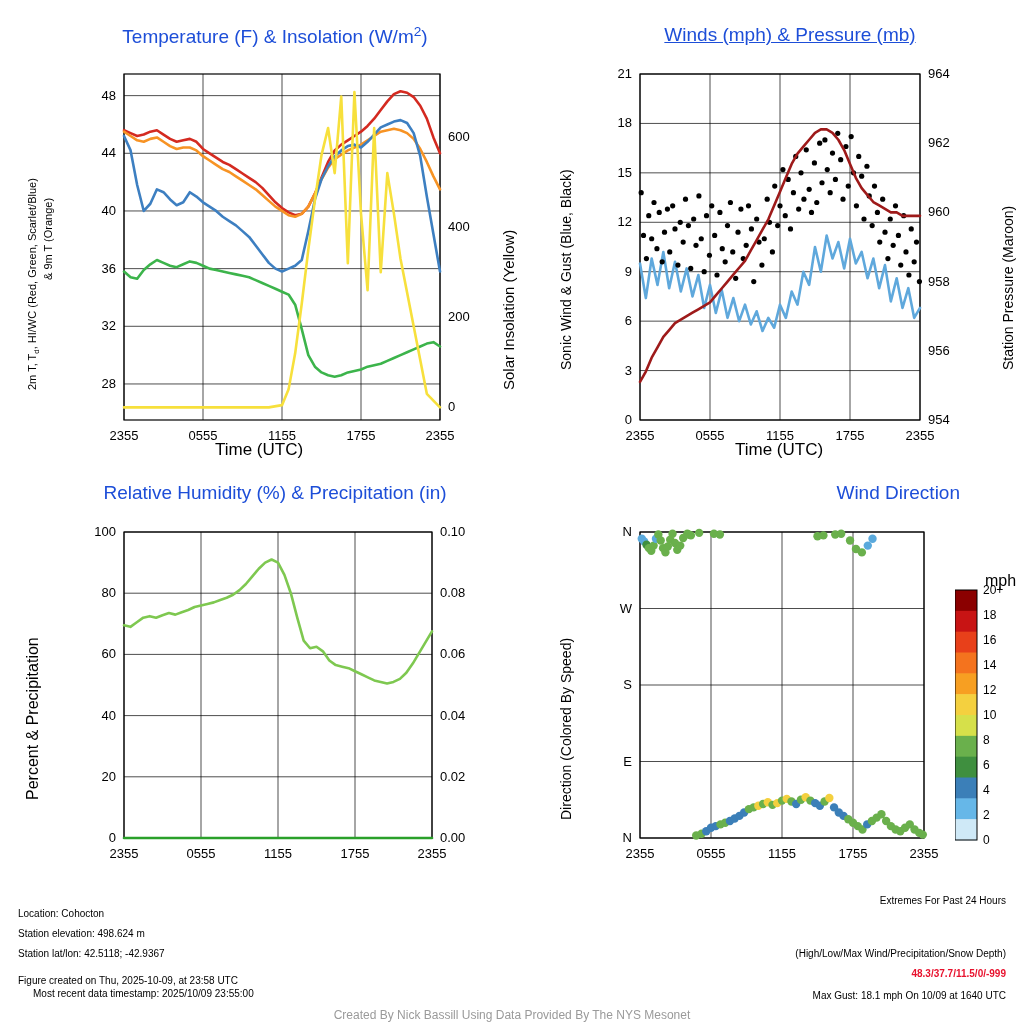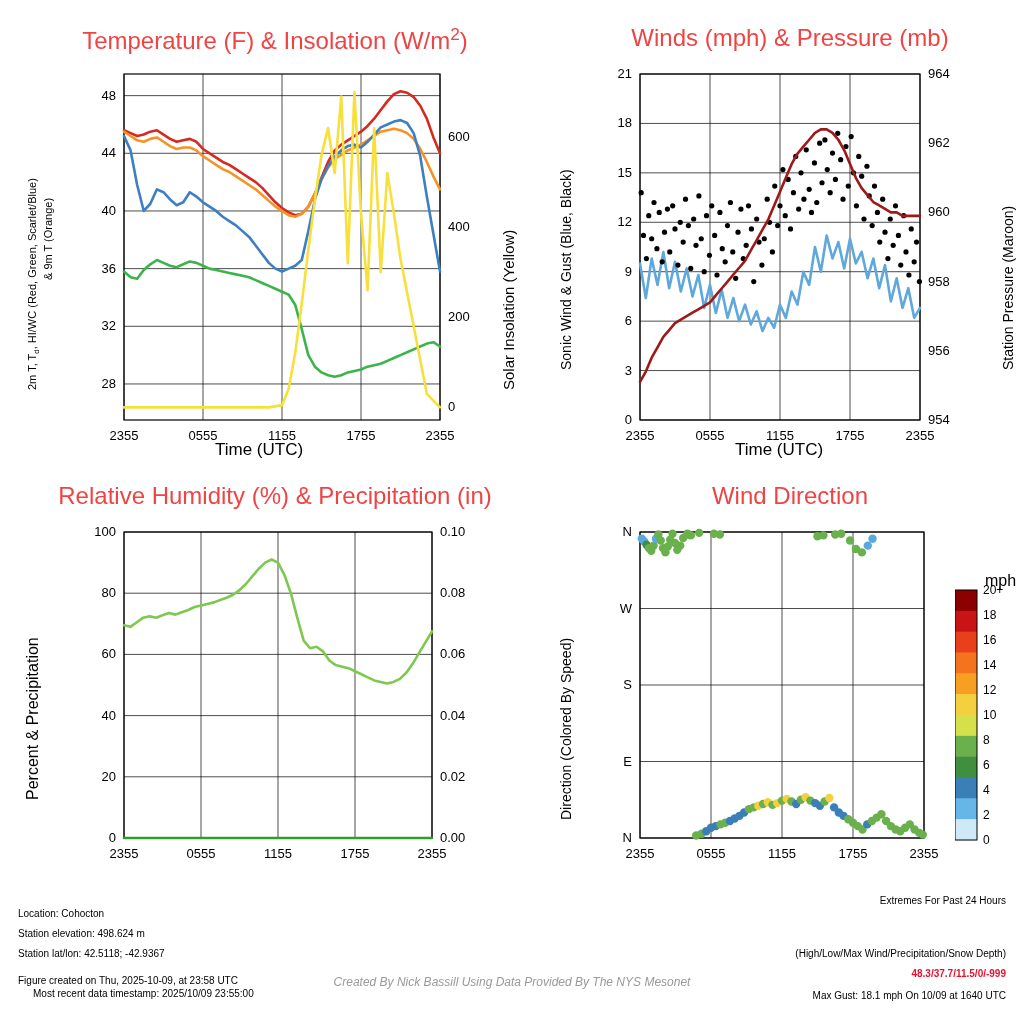--- a/index.html
+++ b/index.html
@@ -1,19 +1,19 @@
 <!DOCTYPE html>
 <html><head>
 <meta charset="utf-8">
 <style>
   html,body{margin:0;padding:0;}
   body{width:1024px;height:1024px;background:#ffffff;font-family:"Liberation Sans",sans-serif;color:#000;overflow:hidden;}
   .page{position:relative;width:1024px;height:1024px;}
   .panel{position:absolute;}
-  .ptitle{position:absolute;text-align:center;font-size:24px;color:#ef4444;white-space:nowrap;}
+  .ptitle{position:absolute;text-align:center;font-size:19px;color:#1d4ed8;white-space:nowrap;}
   .axis-label{position:absolute;font-size:14px;color:#000;white-space:nowrap;}
   .axis-label.vert{transform-origin:0 0;}
   .footer{position:absolute;font-size:10px;color:#000;white-space:nowrap;}
   .footer.red{color:#e8112d;font-weight:bold;}
   .credit{position:absolute;font-size:12px;color:#9a9a9a;white-space:nowrap;}
   .legend-title{position:absolute;font-size:16px;white-space:nowrap;}
   svg{display:block;}
   .sup{font-size:0.72em;vertical-align:super;}
   .sub{font-size:0.72em;vertical-align:sub;}
 </style>
@@ -64,21 +64,21 @@
         <rect x="52" y="14" width="316" height="346" fill="none" stroke="#000" stroke-width="1.2"></rect>
         <path d="M 52.00 70.22 L 58.58 73.11 L 65.17 75.99 L 71.75 74.55 L 78.33 71.67 L 84.92 70.22 L 91.50 74.55 L 98.08 78.88 L 104.67 81.76 L 111.25 80.32 L 117.83 78.88 L 124.42 81.76 L 131.00 88.97 L 137.58 93.29 L 144.17 97.62 L 150.75 101.94 L 157.33 104.82 L 163.92 109.15 L 170.50 113.47 L 177.08 117.80 L 183.67 122.13 L 190.25 127.89 L 196.83 135.10 L 203.42 142.31 L 210.00 148.07 L 216.58 152.40 L 223.17 155.28 L 229.75 153.84 L 236.33 146.63 L 242.92 133.66 L 249.50 117.80 L 256.08 101.94 L 262.67 90.41 L 269.25 84.64 L 275.83 80.32 L 282.42 75.99 L 289.00 71.67 L 295.58 65.90 L 302.17 58.69 L 308.75 50.04 L 315.33 41.39 L 321.92 34.18 L 328.50 31.30 L 335.08 32.74 L 341.67 37.07 L 348.25 45.72 L 354.83 58.69 L 361.42 77.43 L 368.00 93.29" fill="none" stroke="#d42a20" stroke-width="2.6" stroke-linejoin="round" stroke-linecap="round"></path>
         <path d="M 52.00 71.67 L 58.58 75.99 L 65.17 80.32 L 71.75 81.76 L 78.33 78.88 L 84.92 77.43 L 91.50 81.76 L 98.08 86.08 L 104.67 88.97 L 111.25 87.53 L 117.83 87.53 L 124.42 90.41 L 131.00 96.18 L 137.58 100.50 L 144.17 104.82 L 150.75 109.15 L 157.33 112.03 L 163.92 116.36 L 170.50 120.68 L 177.08 125.01 L 183.67 129.33 L 190.25 135.10 L 196.83 140.87 L 203.42 146.63 L 210.00 150.96 L 216.58 155.28 L 223.17 156.72 L 229.75 153.84 L 236.33 146.63 L 242.92 133.66 L 249.50 119.24 L 256.08 107.71 L 262.67 99.06 L 269.25 94.73 L 275.83 90.41 L 282.42 87.53 L 289.00 84.64 L 295.58 80.32 L 302.17 75.99 L 308.75 71.67 L 315.33 70.22 L 321.92 68.78 L 328.50 70.22 L 335.08 73.11 L 341.67 78.88 L 348.25 88.97 L 354.83 101.94 L 361.42 116.36 L 368.00 129.33" fill="none" stroke="#f79324" stroke-width="2.6" stroke-linejoin="round" stroke-linecap="round"></path>
         <path d="M 52.00 211.51 L 58.58 217.28 L 65.17 218.72 L 71.75 210.07 L 78.33 204.30 L 84.92 199.97 L 91.50 202.86 L 98.08 205.74 L 104.67 207.18 L 111.25 204.30 L 117.83 201.42 L 124.42 202.86 L 131.00 205.74 L 137.58 208.63 L 144.17 210.07 L 150.75 211.51 L 157.33 212.95 L 163.92 214.39 L 170.50 215.83 L 177.08 217.28 L 183.67 220.16 L 190.25 223.04 L 196.83 225.93 L 203.42 228.81 L 210.00 231.69 L 216.58 234.57 L 223.17 244.67 L 229.75 269.18 L 236.33 295.13 L 242.92 306.66 L 249.50 312.43 L 256.08 315.31 L 262.67 316.75 L 269.25 315.31 L 275.83 312.43 L 282.42 310.98 L 289.00 309.54 L 295.58 306.66 L 302.17 305.22 L 308.75 303.78 L 315.33 300.89 L 321.92 298.01 L 328.50 295.13 L 335.08 292.24 L 341.67 289.36 L 348.25 286.47 L 354.83 283.59 L 361.42 282.15 L 368.00 286.47" fill="none" stroke="#3cb44b" stroke-width="2.6" stroke-linejoin="round" stroke-linecap="round"></path>
         <path d="M 52.00 75.99 L 58.58 90.41 L 65.17 125.01 L 71.75 150.96 L 78.33 143.75 L 84.92 129.33 L 91.50 132.22 L 98.08 139.43 L 104.67 145.19 L 111.25 142.31 L 117.83 132.22 L 124.42 136.54 L 131.00 142.31 L 137.58 146.63 L 144.17 150.96 L 150.75 156.72 L 157.33 161.05 L 163.92 165.38 L 170.50 171.14 L 177.08 176.91 L 183.67 185.56 L 190.25 194.21 L 196.83 202.86 L 203.42 208.63 L 210.00 211.51 L 216.58 208.63 L 223.17 205.74 L 229.75 199.97 L 236.33 171.14 L 242.92 139.43 L 249.50 119.24 L 256.08 106.27 L 262.67 96.18 L 269.25 90.41 L 275.83 86.08 L 282.42 84.64 L 289.00 87.53 L 295.58 81.76 L 302.17 74.55 L 308.75 67.34 L 315.33 64.46 L 321.92 61.57 L 328.50 60.13 L 335.08 63.02 L 341.67 73.11 L 348.25 96.18 L 354.83 136.54 L 361.42 174.03 L 368.00 211.51" fill="none" stroke="#3d7fc1" stroke-width="2.6" stroke-linejoin="round" stroke-linecap="round"></path>
         <path d="M 52.00 347.39 L 65.17 347.39 L 78.33 347.39 L 91.50 347.39 L 104.67 347.39 L 117.83 347.39 L 131.00 347.39 L 144.17 347.39 L 157.33 347.39 L 170.50 347.39 L 183.67 347.39 L 196.83 347.39 L 210.00 345.13 L 216.58 329.36 L 223.17 293.32 L 229.75 243.77 L 236.33 189.70 L 242.92 140.15 L 249.50 95.09 L 256.08 68.06 L 262.67 113.11 L 269.25 36.53 L 275.83 203.22 L 282.42 32.02 L 289.00 153.66 L 295.58 230.25 L 302.17 68.06 L 308.75 212.23 L 315.33 113.11 L 321.92 153.66 L 328.50 198.71 L 341.67 266.29 L 354.83 333.87 L 368.00 347.39" fill="none" stroke="#f7e03c" stroke-width="2.6" stroke-linejoin="round" stroke-linecap="round"></path>
       </svg>
   </div>
 
   <div class="panel">
-    <div class="ptitle" style="left:580px;top:24px;width:420px;">Winds (mph) &amp; Pressure (mb)</div>
+    <div class="ptitle" style="left:580px;top:24px;width:420px;text-decoration:underline;">Winds (mph) &amp; Pressure (mb)</div>
 
     <div class="axis-label vert" style="left:558px;top:370px;transform:rotate(-90deg);font-size:14px;">Sonic Wind &amp; Gust (Blue, Black)</div>
     <div class="axis-label vert" style="left:1000px;top:370px;transform:rotate(-90deg);font-size:14px;">Station Pressure (Maroon)</div>
     <div class="axis-label" style="left:735px;top:440px;font-size:17px;">Time (UTC)</div>
 
     <svg id="svg-panel2" width="360" height="400" style="position:absolute;left:600px;top:60px;">
         <line x1="40" y1="14" x2="40" y2="360" stroke="#000" stroke-width="0.7"></line>
         <text x="40" y="380" font-family="Liberation Sans, sans-serif" font-size="13" fill="#000" text-anchor="middle">2355</text>
         <line x1="110" y1="14" x2="110" y2="360" stroke="#000" stroke-width="0.7"></line>
         <text x="110" y="380" font-family="Liberation Sans, sans-serif" font-size="13" fill="#000" text-anchor="middle">0555</text>
@@ -256,21 +256,21 @@
         <text x="368" y="140.4" font-family="Liberation Sans, sans-serif" font-size="13" fill="#000" text-anchor="start">0.06</text>
         <text x="368" y="79.20000000000002" font-family="Liberation Sans, sans-serif" font-size="13" fill="#000" text-anchor="start">0.08</text>
         <text x="368" y="18" font-family="Liberation Sans, sans-serif" font-size="13" fill="#000" text-anchor="start">0.10</text>
         <rect x="52" y="14" width="308" height="306" fill="none" stroke="#000" stroke-width="1.2"></rect>
         <path d="M 52.00 107.33 L 58.42 108.86 L 64.83 104.27 L 71.25 99.68 L 77.67 98.15 L 84.08 99.68 L 90.50 97.23 L 96.92 95.09 L 103.33 96.62 L 109.75 94.17 L 116.17 92.03 L 122.58 88.97 L 129.00 87.44 L 135.42 85.91 L 141.83 84.38 L 148.25 81.93 L 154.67 79.79 L 161.08 76.73 L 167.50 72.14 L 173.92 66.02 L 180.33 58.37 L 186.75 50.72 L 193.17 44.60 L 199.58 41.54 L 206.00 44.60 L 212.42 56.84 L 218.83 75.20 L 225.25 99.68 L 231.67 122.63 L 238.08 130.28 L 244.50 128.75 L 250.92 133.34 L 257.33 142.52 L 263.75 147.11 L 270.17 148.64 L 276.58 150.17 L 283.00 153.23 L 289.42 156.29 L 295.83 159.35 L 302.25 162.41 L 308.67 163.94 L 315.08 165.47 L 321.50 163.94 L 327.92 160.88 L 334.33 154.76 L 340.75 145.58 L 347.17 134.87 L 353.58 124.16 L 360.00 113.45" fill="none" stroke="#7ec850" stroke-width="2.6" stroke-linejoin="round" stroke-linecap="round"></path>
         <path d="M 52.00 320.00 L 90.50 320.00 L 129.00 320.00 L 167.50 320.00 L 206.00 320.00 L 244.50 320.00 L 283.00 320.00 L 321.50 320.00 L 360.00 320.00" fill="none" stroke="#2aa02a" stroke-width="2.6" stroke-linejoin="round" stroke-linecap="round"></path>
       </svg>
   </div>
 
   <div class="panel">
-    <div class="ptitle" style="left:620px;top:482px;width:340px;">Wind Direction</div>
+    <div class="ptitle" style="left:620px;top:482px;width:340px;text-align:right;">Wind Direction</div>
     <div class="axis-label vert" style="left:558px;top:820px;transform:rotate(-90deg);font-size:14px;">Direction (Colored By Speed)</div>
 
     <svg id="svg-panel4" width="360" height="360" style="position:absolute;left:600px;top:518px;">
         <line x1="40" y1="320" x2="324" y2="320" stroke="#000" stroke-width="0.7"></line>
         <text x="32" y="324" font-family="Liberation Sans, sans-serif" font-size="13" fill="#000" text-anchor="end">N</text>
         <line x1="40" y1="243.5" x2="324" y2="243.5" stroke="#000" stroke-width="0.7"></line>
         <text x="32" y="247.5" font-family="Liberation Sans, sans-serif" font-size="13" fill="#000" text-anchor="end">E</text>
         <line x1="40" y1="167" x2="324" y2="167" stroke="#000" stroke-width="0.7"></line>
         <text x="32" y="171" font-family="Liberation Sans, sans-serif" font-size="13" fill="#000" text-anchor="end">S</text>
         <line x1="40" y1="90.5" x2="324" y2="90.5" stroke="#000" stroke-width="0.7"></line>
@@ -405,14 +405,14 @@
   <div class="footer" style="left:18px;top:928px;">Station elevation: 498.624 m</div>
   <div class="footer" style="left:18px;top:948px;">Station lat/lon: 42.5118; -42.9367</div>
   <div class="footer" style="left:18px;top:968px;margin-top:7px;">Figure created on Thu, 2025-10-09, at 23:58 UTC</div>
   <div class="footer" style="left:18px;top:988px;margin-left:15px;">Most recent data timestamp: 2025/10/09 23:55:00</div>
 
   <div class="footer" style="right:18px;top:895px;text-align:right;">Extremes For Past 24 Hours</div>
   <div class="footer" style="right:18px;top:948px;">(High/Low/Max Wind/Precipitation/Snow Depth)</div>
   <div class="footer red" style="right:18px;top:968px;text-align:left;">48.3/37.7/11.5/0/-999</div>
   <div class="footer" style="right:18px;top:990px;text-align:center;">Max Gust: 18.1 mph On 10/09 at 1640 UTC</div>
 
-  <div class="credit" style="left:50%;transform:translateX(-50%);top:975px;font-style:italic;">Created By Nick Bassill Using Data Provided By The NYS Mesonet</div>
+  <div class="credit" style="left:50%;transform:translateX(-50%);top:1008px;">Created By Nick Bassill Using Data Provided By The NYS Mesonet</div>
 </div>
 
 </body></html>

